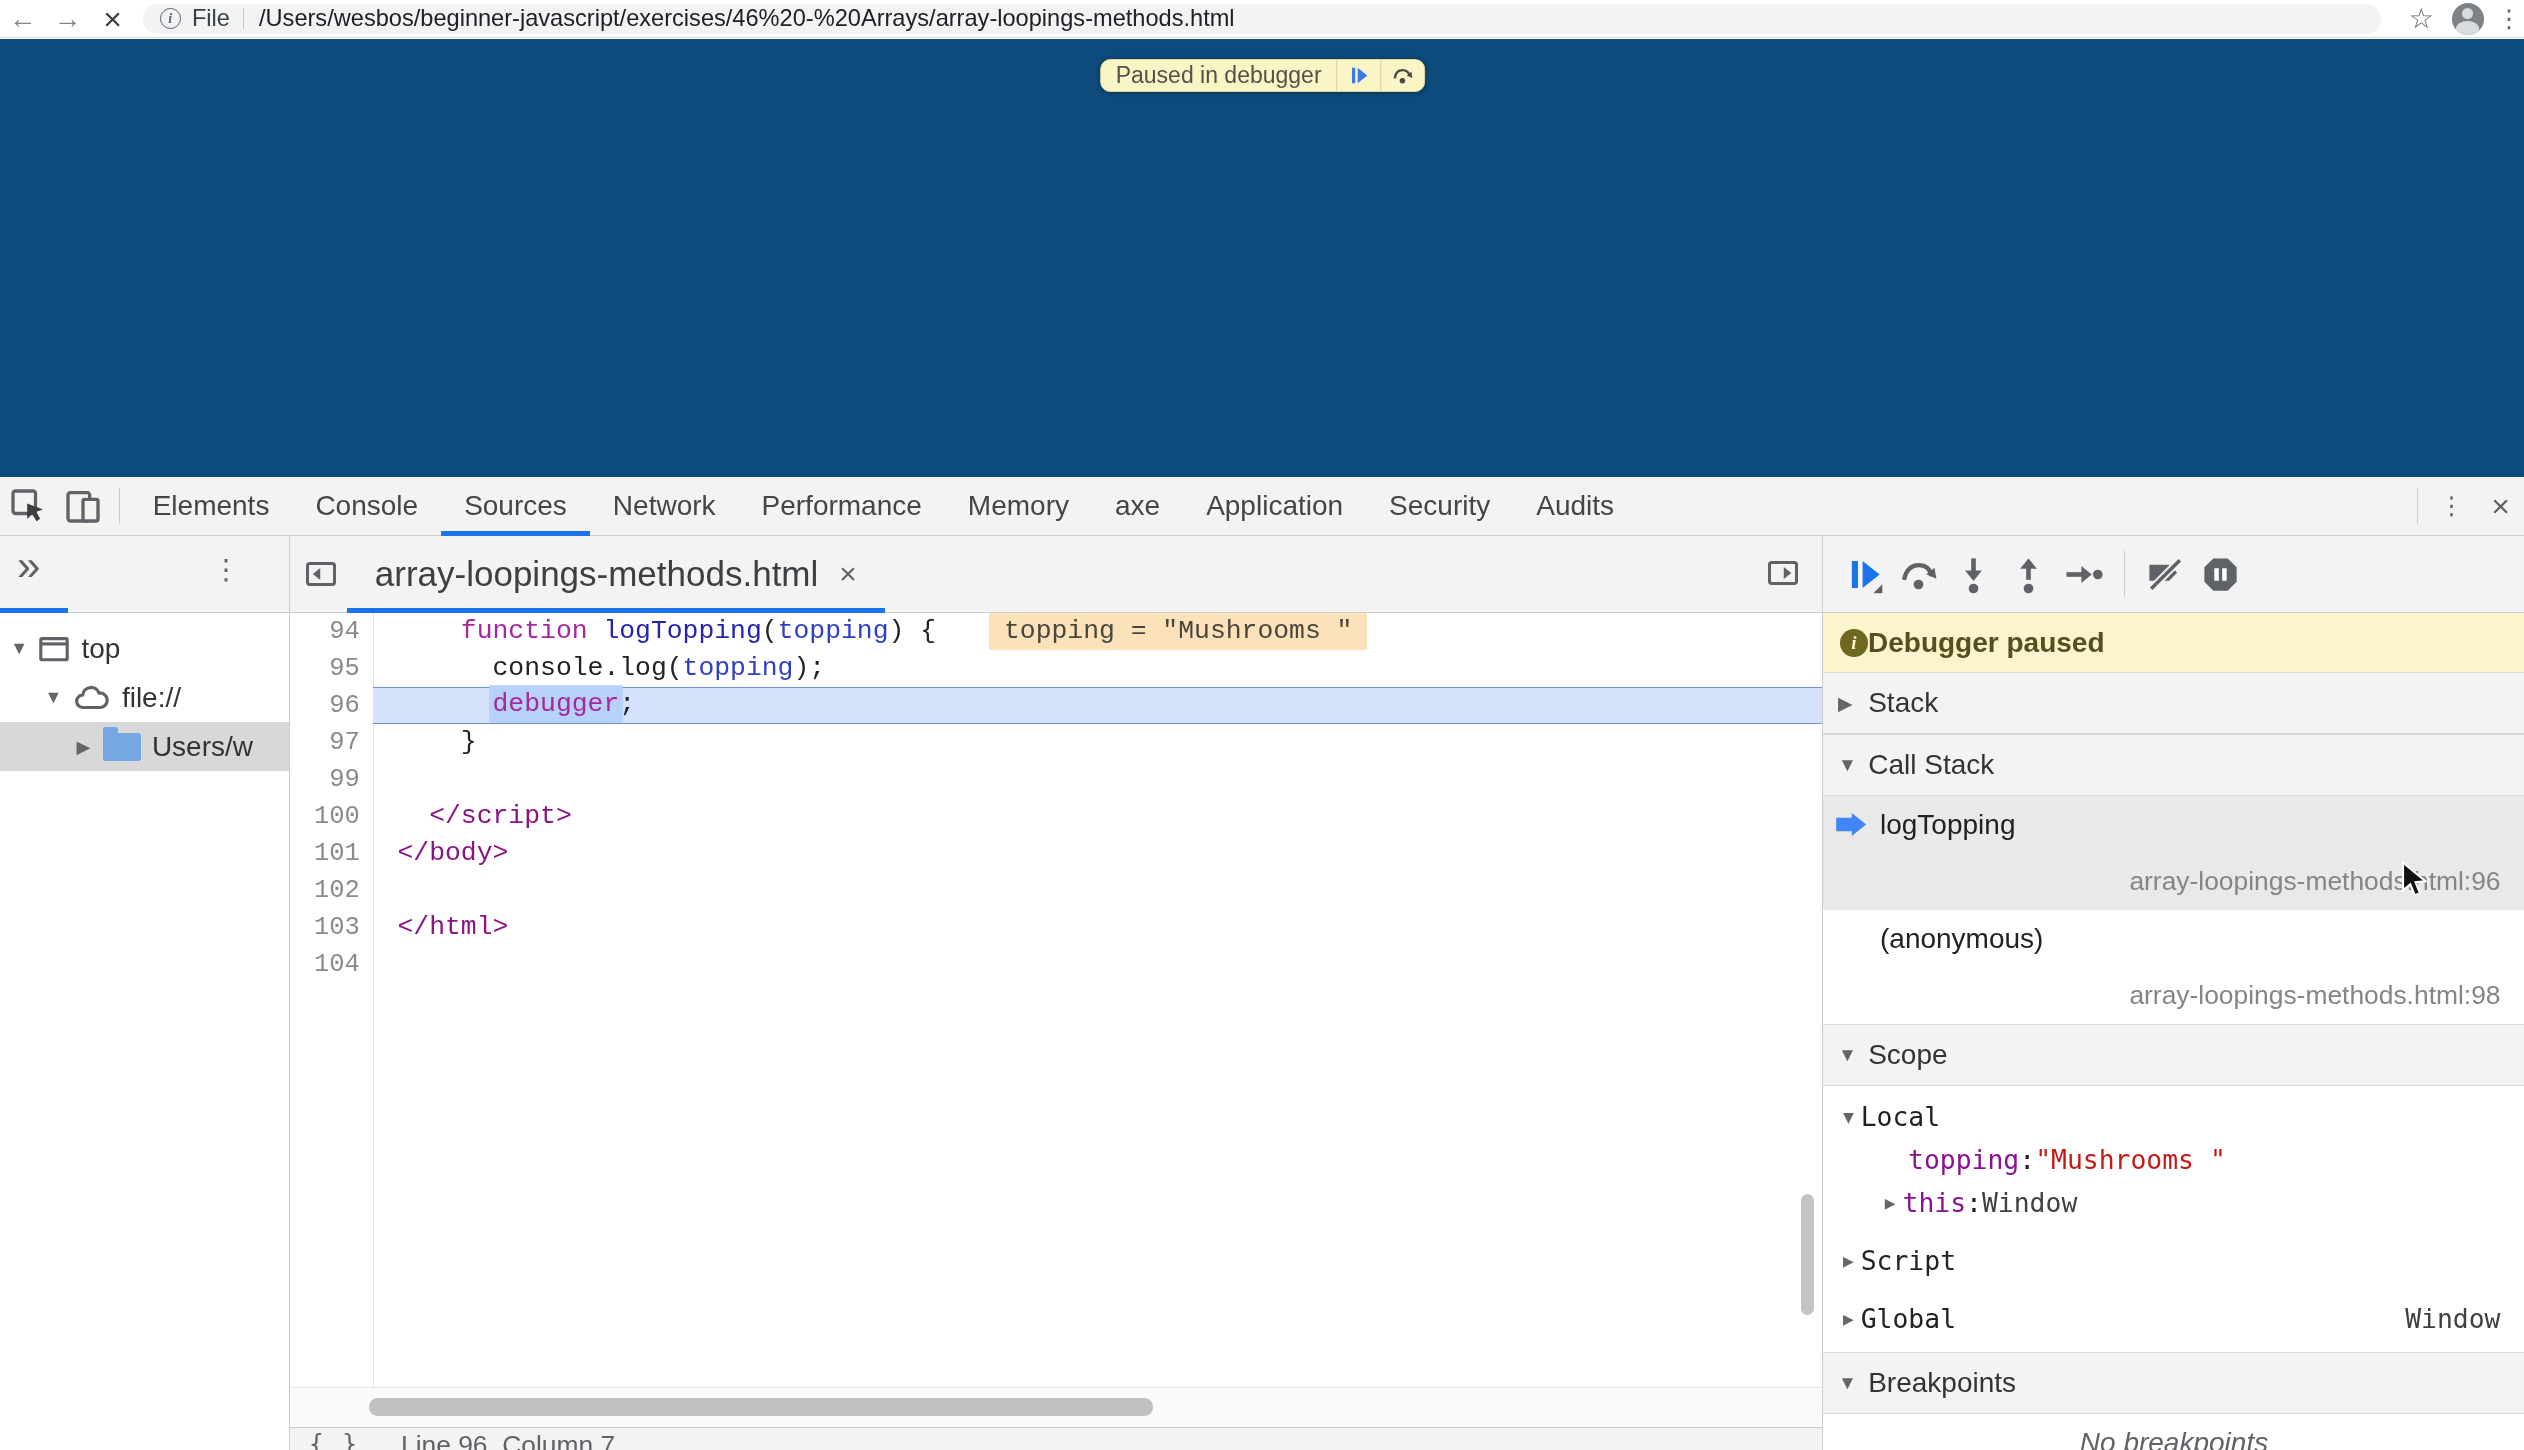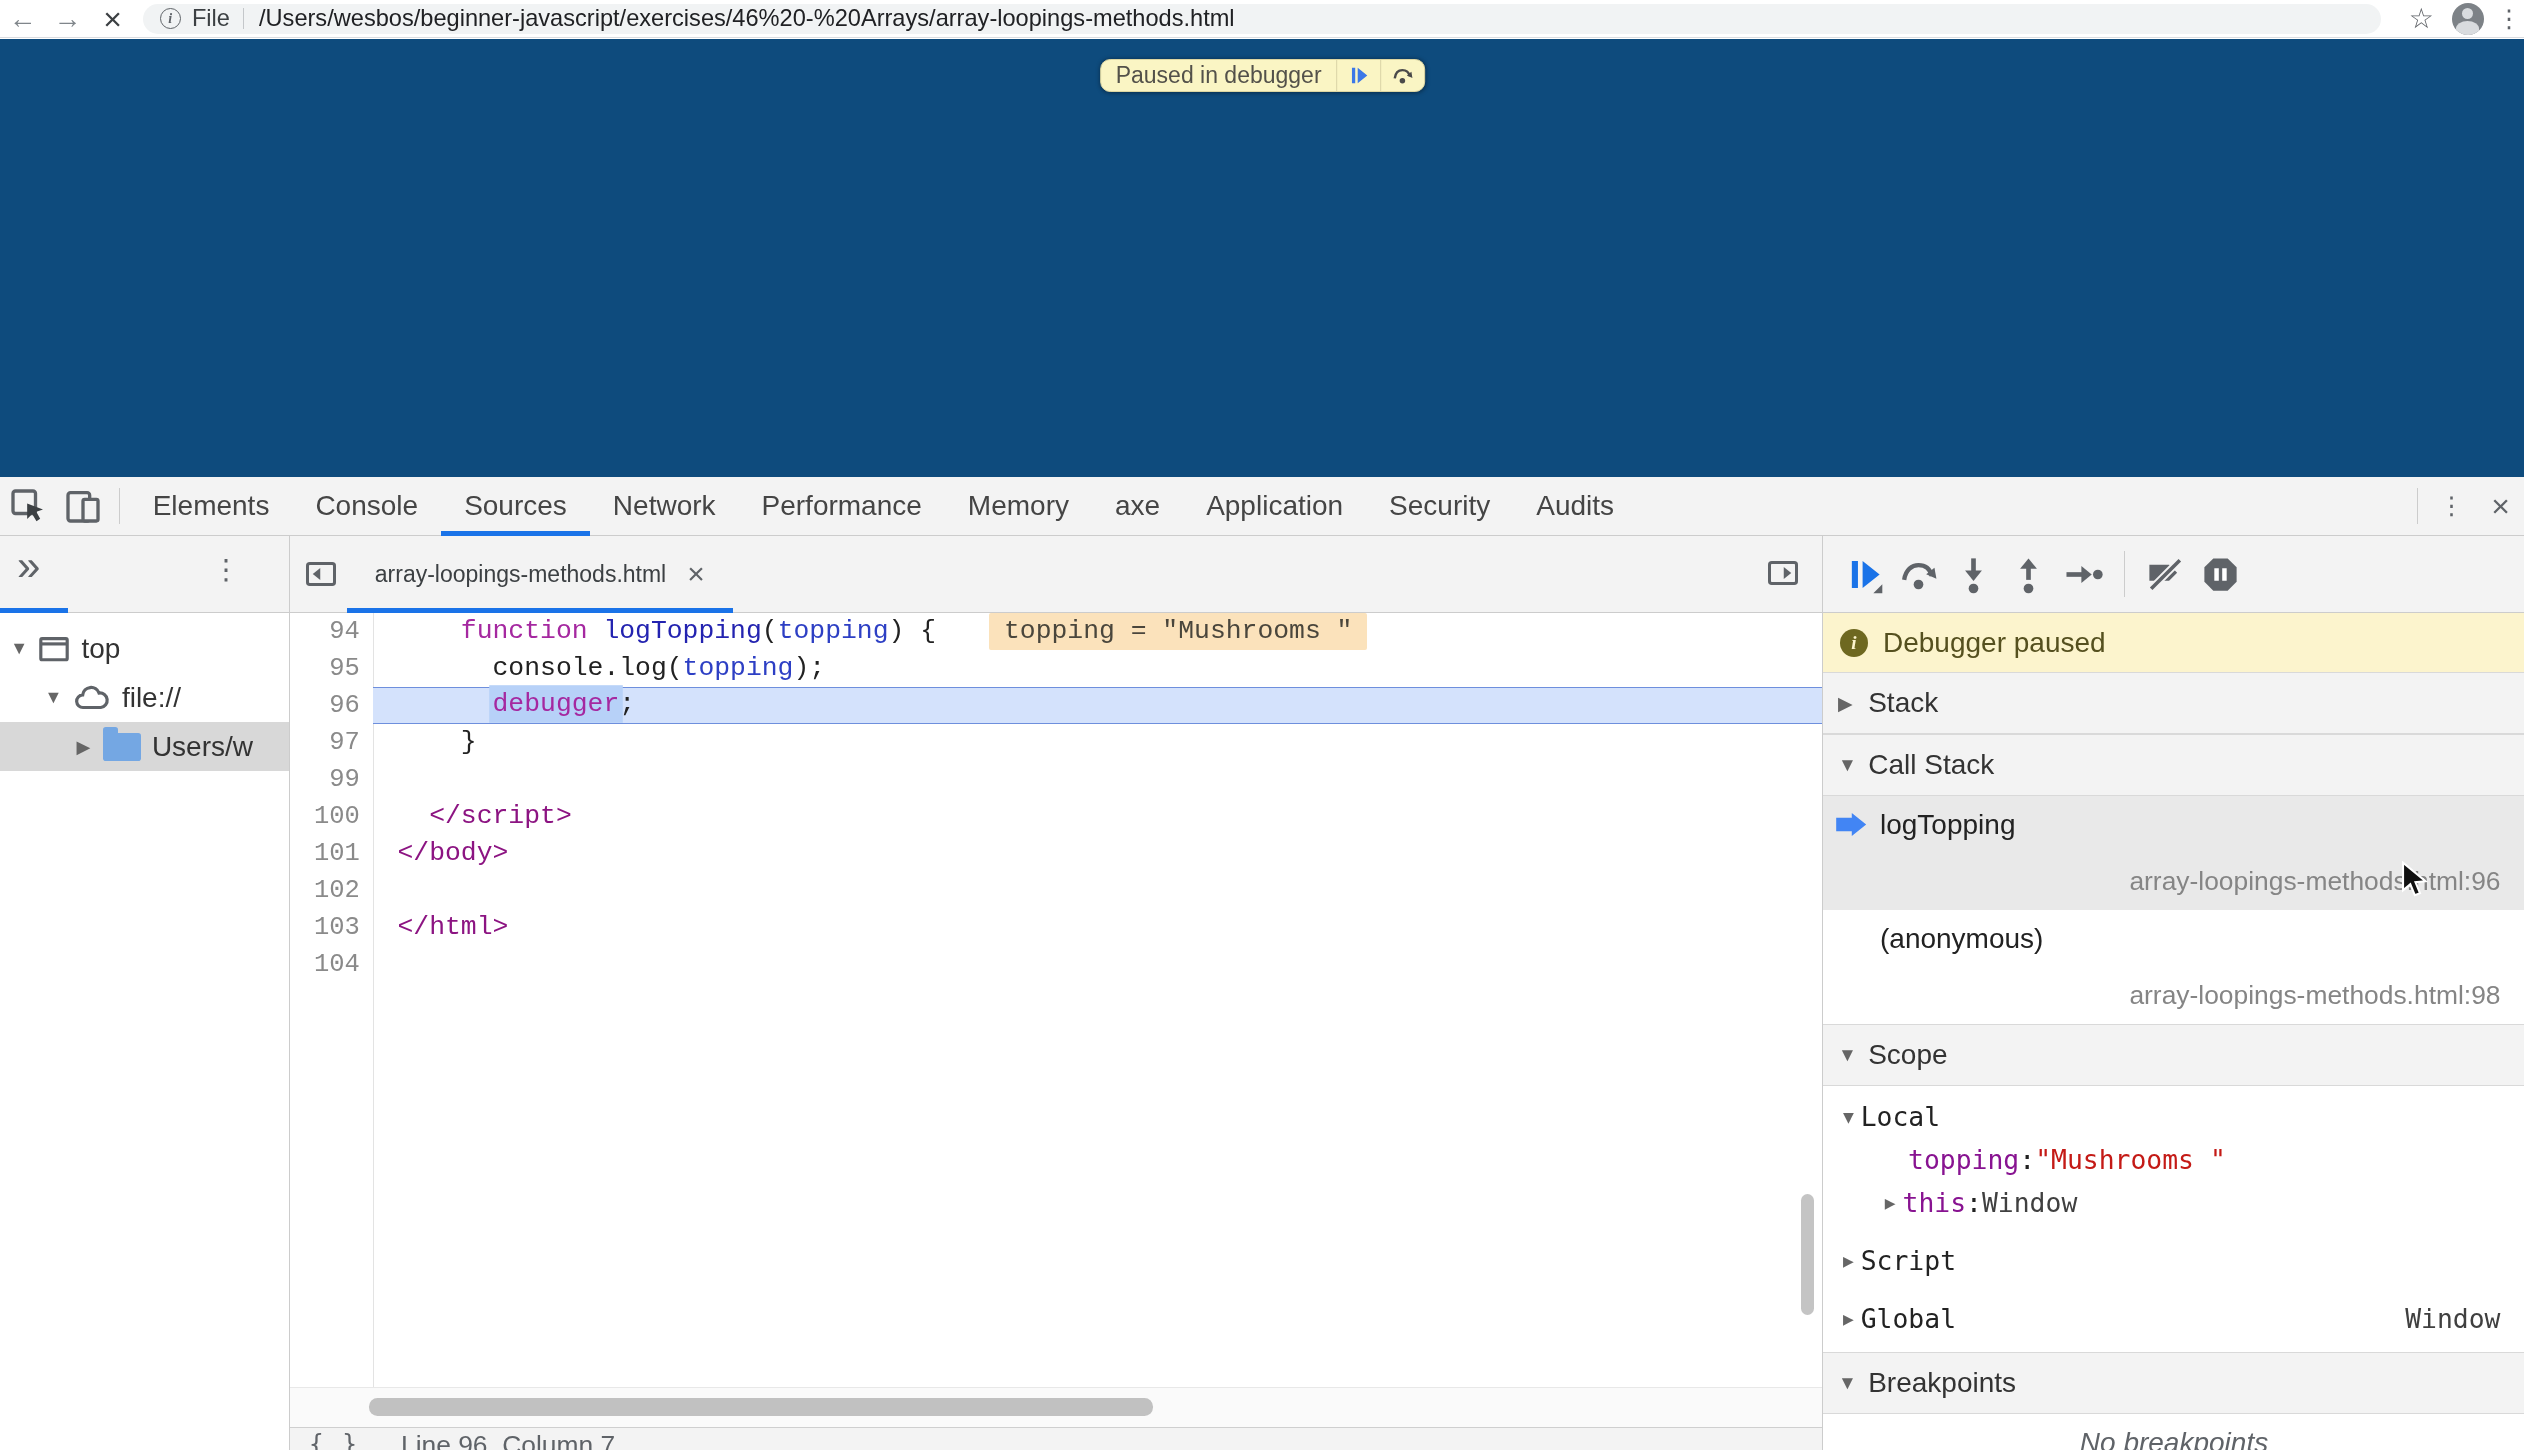--- a/index.html
+++ b/index.html
@@ -67,21 +67,21 @@
   .folder{width:38px;height:28px;background:var(--folder);border-radius:2.8px;position:relative}
   .folder::before{content:"";position:absolute;top:-5.7px;left:0;width:15px;height:7.6px;background:var(--folder);border-radius:2.8px 2.8px 0 0}
 
   
   .editor-pane{flex:1;min-width:0;background:#fff;display:flex;flex-direction:column;position:relative}
   .tabstrip{height:77px;background:#f3f3f3;border-bottom:0.9px solid #ccc;display:flex;align-items:center;flex:none;position:relative}
   .strip-icon{margin-left:13.2px;display:grid;place-items:center}
   .strip-icon.right{position:absolute;right:21px;top:19px;margin:0}
   .file-tab{height:100%;display:flex;align-items:center;padding:0 28px;margin-left:7.6px;position:relative}
   .file-tab::after{content:"";position:absolute;left:0;right:0;bottom:-0.9px;height:4.7px;background:var(--accent)}
-  .file-tab-label{font-size:23px;color:#3c4043}
+  .file-tab-label{font-size:35px;color:#3c4043}
   .file-tab-close{font-size:30px;color:#5f6368;margin-left:21px}
 
   .code-area{flex:1;position:relative;overflow:hidden;font-family:Liberation Mono, monospace}
   .gutter-border{position:absolute;left:83px;top:0;bottom:0;width:0.9px;background:#e3e3e3}
   .code-row{display:flex;height:37px}
   .gutter{width:83px;flex:none;text-align:right;padding-right:13.2px;font-size:25.5px;color:#8a8a8a;line-height:37px}
   .code-cell{flex:1;font-size:26.4px;line-height:37px;white-space:pre;color:#222;padding-left:24.5px;position:relative;z-index:1}
   .code-cell.exec{background:var(--exec-bg);border-top:1.9px solid var(--exec-border);
     border-bottom:1.9px solid var(--exec-border);line-height:33px}
   .tok-kw{color:var(--kw)} .tok-def{color:var(--def)} .tok-vr{color:var(--vr)}
@@ -97,21 +97,21 @@
   .braces{font-family:"DejaVu Sans Mono",monospace;font-size:24.5px;color:#5f6368;margin:0.9px 0 0 19px;letter-spacing:1.9px}
   .statuspos{font-size:26.4px;color:#5f6368;margin:1.9px 0 0 42px}
 
   
   .right-pane{width:703px;flex:none;border-left:0.9px solid #ccc;background:#fff;display:flex;flex-direction:column}
   .dbg-toolbar{height:77px;background:#f3f3f3;border-bottom:0.9px solid #ccc;display:flex;align-items:center;padding-left:13.2px;flex:none}
   .dbg-btn{width:55px;height:55px;display:grid;place-items:center;flex:none}
   .paused-bar{height:59px;background:var(--paused-bg);display:flex;align-items:center;padding-left:17px;flex:none}
   .info-badge{width:28px;height:28px;border-radius:50%;background:#6e6820;color:#fcf4cd;display:grid;place-items:center;
     font:italic bold 19px "Liberation Serif",serif;flex:none}
-  .paused-text{margin-left:15px;font-weight:normal;font-size:28px;color:var(--paused-fg)}
+  .paused-text{margin-left:0;font-weight:bold;font-size:28px;color:var(--paused-fg)}
   .sect-head{height:62px;background:#f3f3f3;border-top:0.9px solid #d9d9d9;border-bottom:0.9px solid #d9d9d9;
     display:flex;align-items:center;padding-left:15px;flex:none}
   .sect-caret{width:26.4px;font-size:19px;color:#666}
   .sect-label{font-size:28px;color:#333;margin-left:3.8px}
   .frames{flex:none}
   .frame.active{background:#e9e9e9}
   .frame-name{height:57px;display:flex;align-items:center;padding-left:57px;font-size:28px;color:#222;position:relative}
   .frame-marker{position:absolute;left:13.2px;top:17px;width:30px;height:23px;background:#4285f4;
     clip-path:polygon(0 21%,52% 21%,52% 0,100% 50%,52% 100%,52% 79%,0 79%)}
   .frame-loc{height:57px;display:flex;align-items:center;justify-content:flex-end;padding-right:24.5px;color:#858585;font-size:26.4px}

